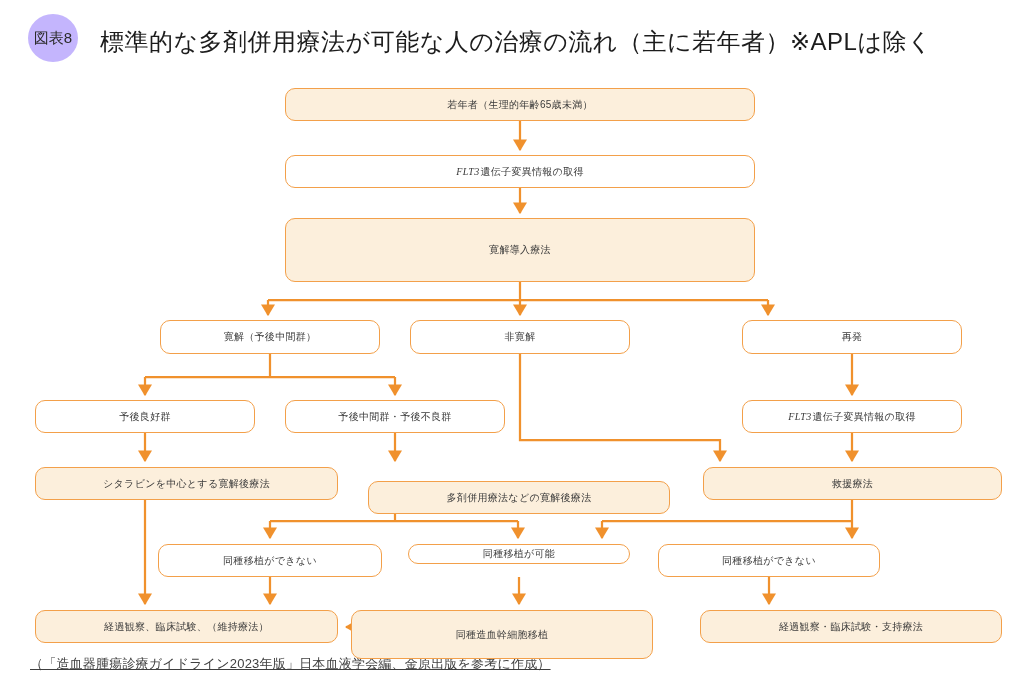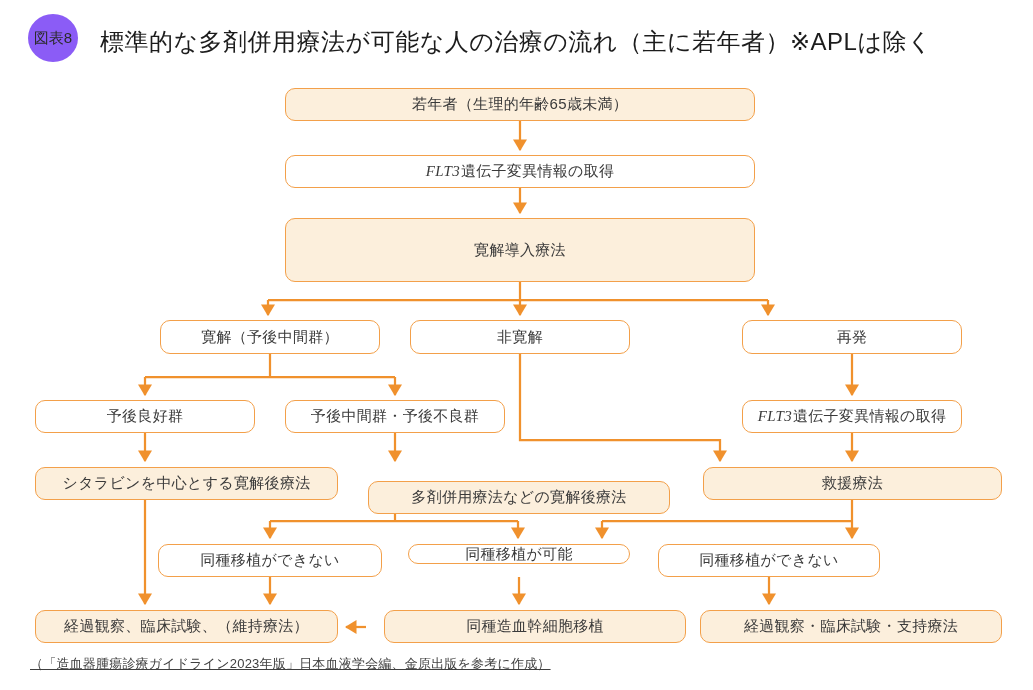--- a/index.html
+++ b/index.html
@@ -2,34 +2,34 @@
 <html><head>
 <meta charset="utf-8">
 <style>
   html,body { margin:0; padding:0; background:#ffffff; }
   .stage {
     position:relative; width:1033px; height:690px; background:#ffffff;
     font-family:"Liberation Sans","DejaVu Sans",sans-serif; overflow:hidden;
   }
   .badge {
     position:absolute; left:28px; top:14px; width:50px; height:48px;
-    background:#8b5cf6; border-radius:50%;
+    background:#c4b5fd; border-radius:50%;
     display:flex; align-items:center; justify-content:center;
     font-size:15px; color:#2b2b2b; letter-spacing:0;
   }
   .title {
     position:absolute; left:100px; top:26px; font-size:24px; font-weight:normal;
     color:#1c1c1c; letter-spacing:0.5px; white-space:nowrap;
   }
   svg.connectors { position:absolute; left:0; top:0; z-index:0; }
   .node {
     position:absolute; z-index:1; box-sizing:border-box;
     display:flex; align-items:center; justify-content:center;
     border:1.6px solid #f3a04a; border-radius:10px;
-    background:#ffffff; color:#3a3a3a; font-size:15px;
+    background:#ffffff; color:#3a3a3a; font-size:10px;
     text-align:left; letter-spacing:0.3px; white-space:nowrap;
   }
   .node.cream { background:#fcefdc; }
   .node.two-line { flex-direction:row; line-height:1.6; }
   .em { font-style:italic; margin-right:1px;font-family:Liberation Serif, serif; }
   .footer {
     position:absolute; left:30px; top:655px; font-size:13px; color:#3f3f3f;
     letter-spacing:0.2px;
     text-decoration:underline;
   }
@@ -135,21 +135,21 @@
   <div class="node" style="left:408px;top:544px;width:222px;height:20px">
     <span>同種移植が可能</span>
   </div>
   <div class="node" style="left:658px;top:544px;width:222px;height:33px">
     <span>同種移植ができない</span>
   </div>
 
   <div class="node cream" style="left:35px;top:610px;width:303px;height:33px">
     <span>経過観察、臨床試験、（維持療法）</span>
   </div>
-  <div class="node cream" style="left:384px;top:610px;width:302px;height:33px">
+  <div class="node cream" style="left:351px;top:610px;width:302px;height:49px">
     <span>同種造血幹細胞移植</span>
   </div>
   <div class="node cream" style="left:700px;top:610px;width:302px;height:33px">
     <span>経過観察・臨床試験・支持療法</span>
   </div>
 
   <div class="footer">（「造血器腫瘍診療ガイドライン2023年版」日本血液学会編、金原出版を参考に作成）</div>
 
 </div>
 

